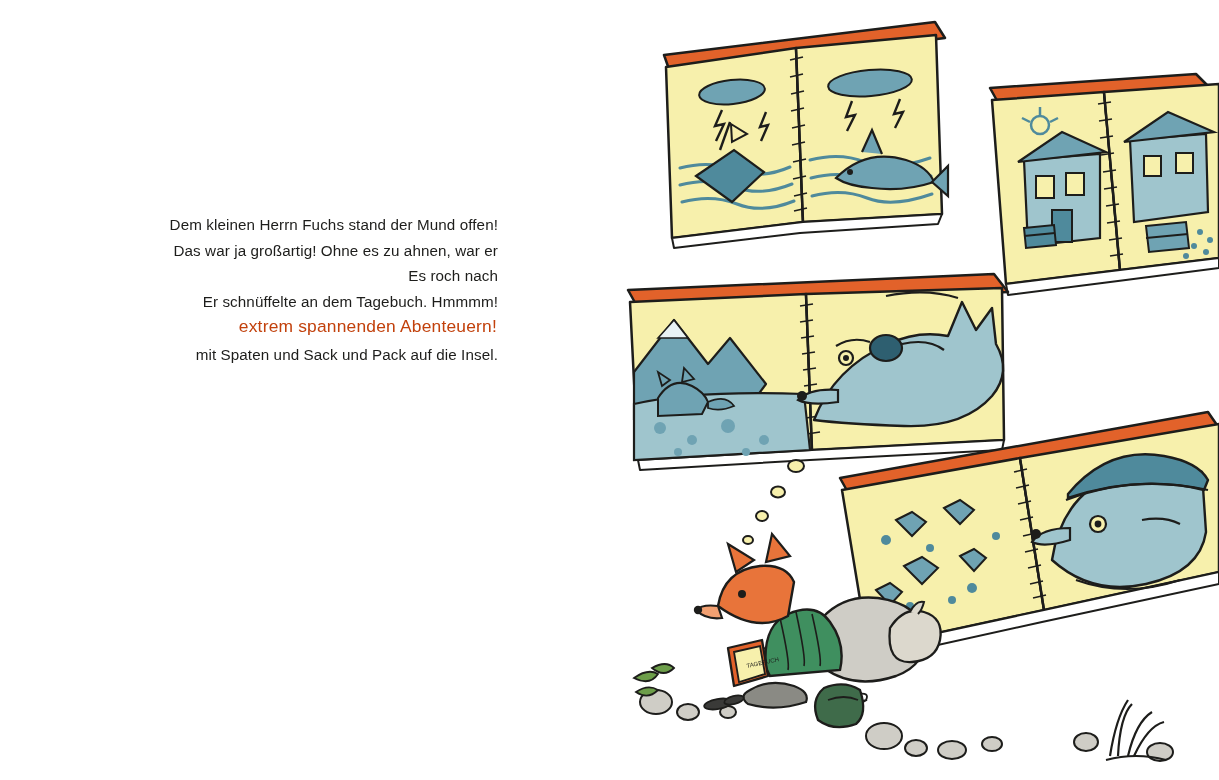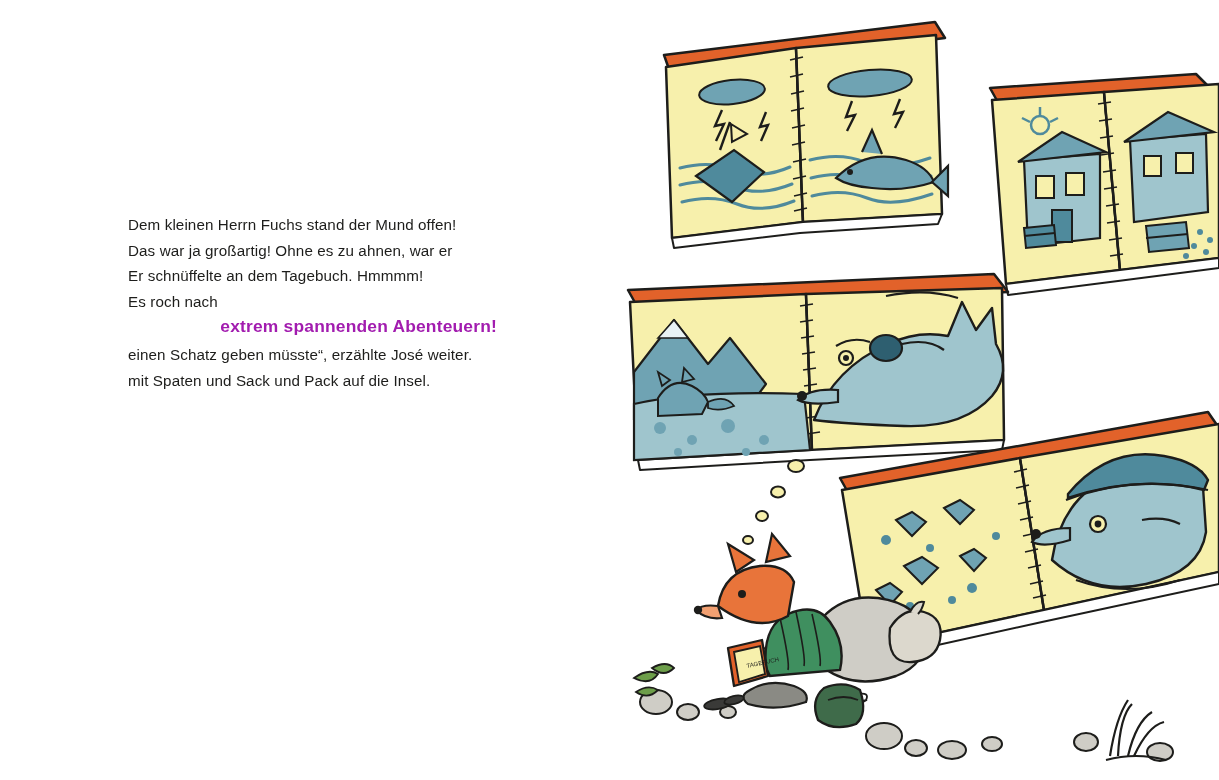--- a/index.html
+++ b/index.html
@@ -26,28 +26,29 @@
     left: 128px;
     top: 212px;
     width: 370px;
     color: #1d1d1b;
     font-size: 15.2px;
     line-height: 25.6px;
     letter-spacing: 0.1px;
   }
   .text-line {
     white-space: nowrap;
+    text-align: right;
   }
   .highlight-line {
     text-align: right;
     padding-right: 1px;
   }
   .highlight {
-    color: #a21caf;
-    font-weight: bold;
+    color: #c2410c;
+    font-weight: normal;
     font-size: 17.4px;
     letter-spacing: 0.2px;
   }
   .para-gap { height: 2px; }
 
   
   #art {
     position: absolute;
     left: 600px;
     top: 0;
@@ -57,27 +58,26 @@
   #art svg { display: block; }
 </style>
 </head>
 <body>
 
 <div id="page">
 
   <div class="text-block">
     <div class="text-line">Dem kleinen Herrn Fuchs stand der Mund offen!</div>
     <div class="text-line">Das war ja großartig! Ohne es zu ahnen, war er</div>
+    <div class="text-line">Es roch nach</div>
     <div class="text-line">Er schnüffelte an dem Tagebuch. Hmmmm!</div>
-    <div class="text-line">Es roch nach</div>
     <div class="highlight-line">
       <span class="highlight">extrem spannenden Abenteuern!</span>
     </div>
     <div class="para-gap"></div>
-    <div class="text-line">einen Schatz geben müsste“, erzählte José weiter.</div>
     <div class="text-line">mit Spaten und Sack und Pack auf die Insel.</div>
   </div>
 
   <div id="art">
     <svg width="619" height="780" viewBox="0 0 619 780" xmlns="http://www.w3.org/2000/svg">
       <defs>
         <g id="spine-stitch">
           <path d="M0,0 L0,150" stroke="#1d1d1b" stroke-width="2" fill="none"></path>
         </g>
       </defs>

